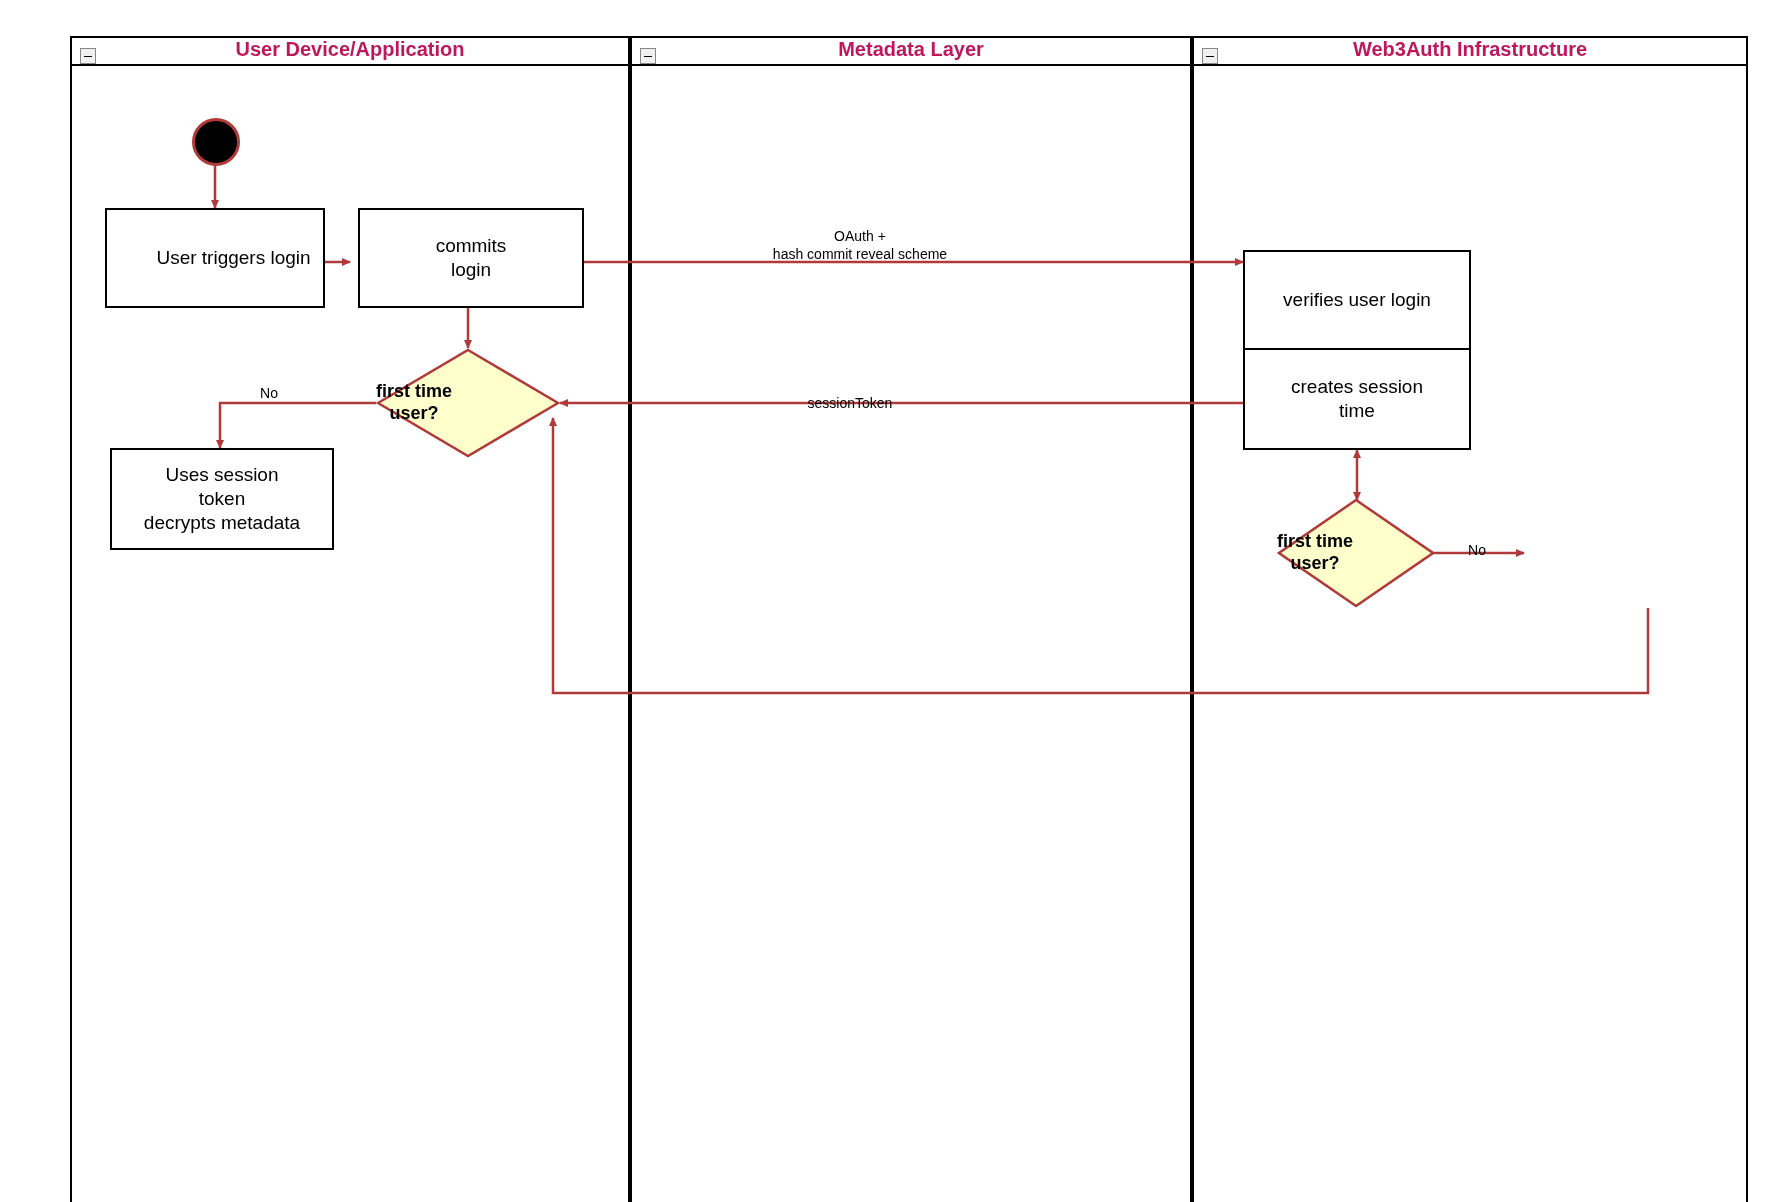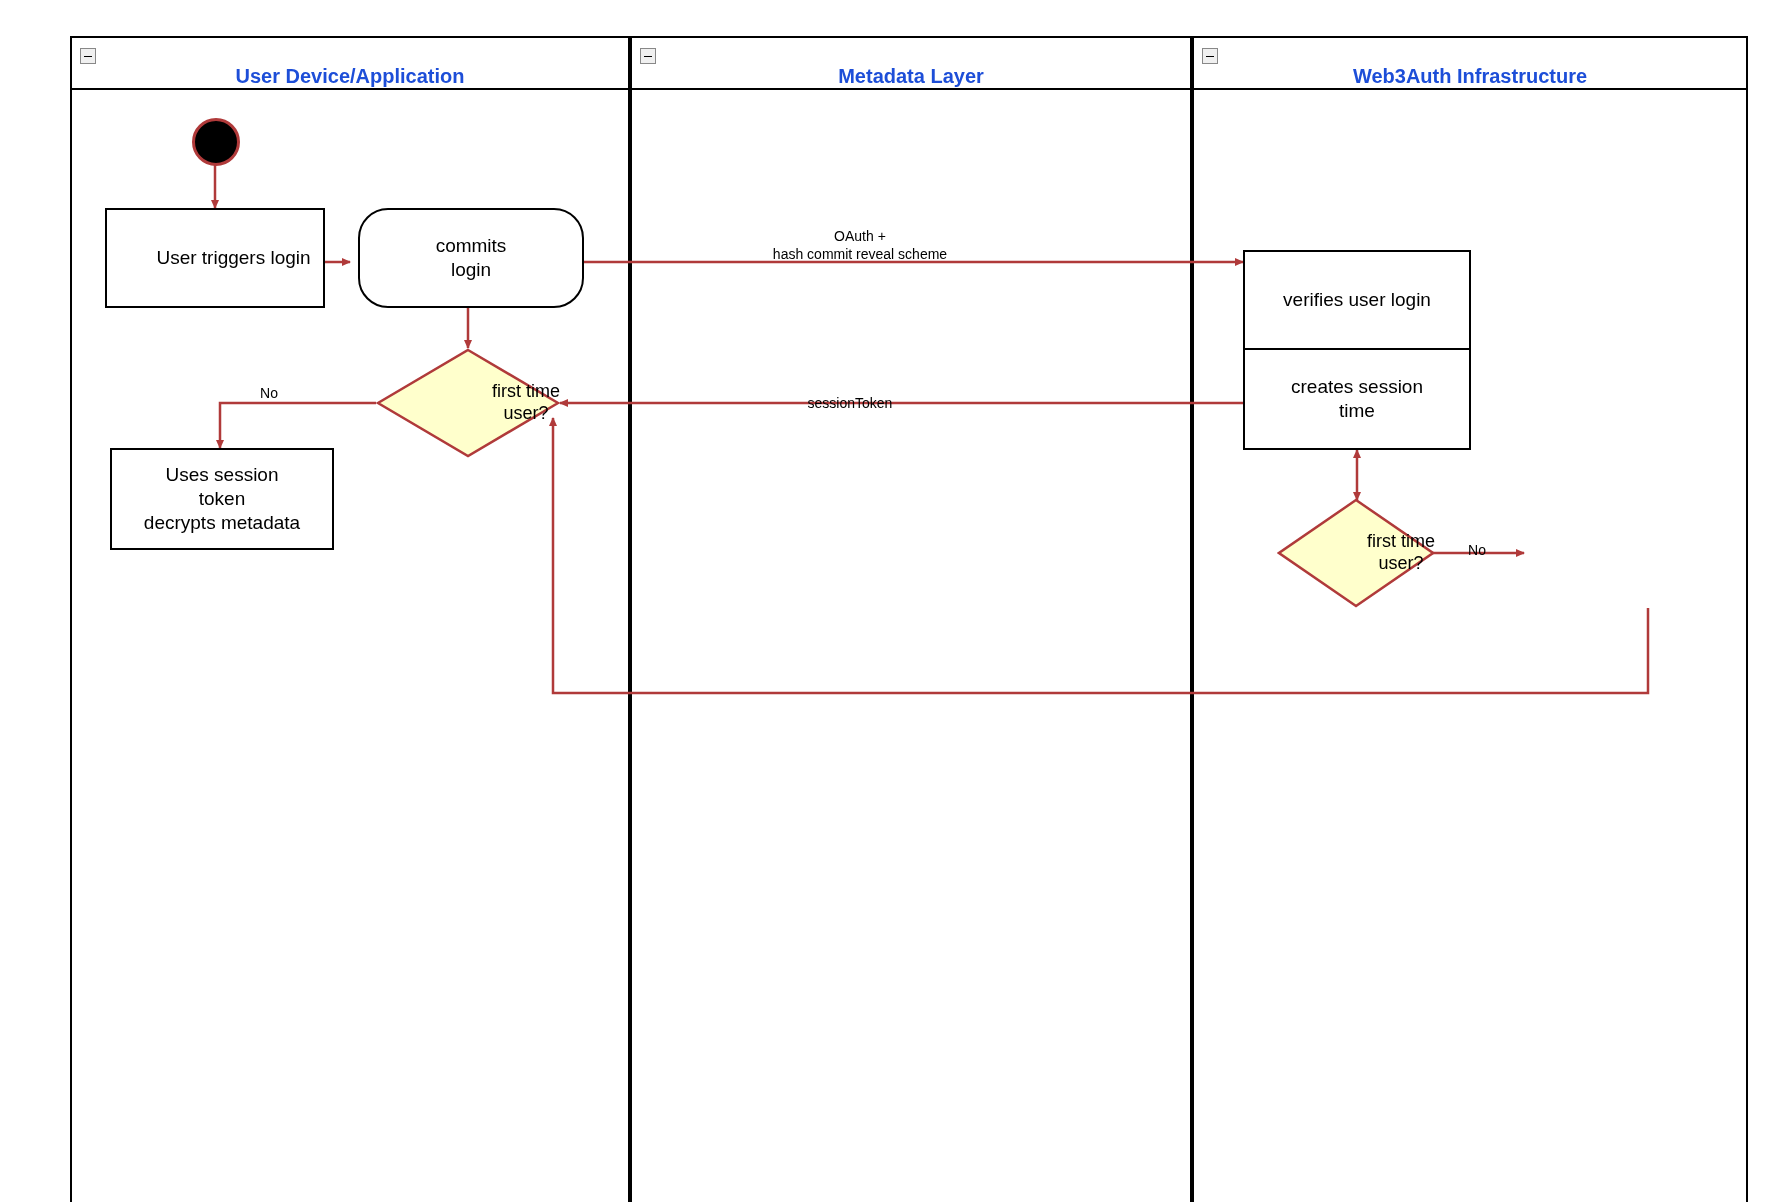--- a/index.html
+++ b/index.html
@@ -21,29 +21,29 @@
     position: absolute;
     box-sizing: border-box;
     border: 2px solid #000000;
     background: transparent;
   }
   .lane-header {
     position: absolute;
     left: 0;
     top: 0;
     right: 0;
-    height: 52px;
+    height: 28px;
     box-sizing: border-box;
     border-bottom: 2px solid #000000;
     display: flex;
-    align-items: flex-end;
+    align-items: flex-start;
     justify-content: center;
     font-weight: bold;
     font-size: 20px;
-    color: #1d4ed8;
+    color: #be185d;
     background: #ffffff;
   }
   .collapse-box {
     position: absolute;
     left: 8px;
     top: 10px;
     width: 16px;
     height: 16px;
     box-sizing: border-box;
     border: 1px solid #888888;
@@ -77,21 +77,22 @@
     position: absolute;
     border-radius: 50%;
     background: #000000;
     border: 3px solid #b03a3a;
     box-sizing: border-box;
   }
   .decision {
     position: absolute;
     display: flex;
     align-items: center;
-    justify-content: flex-end;
+    justify-content: flex-start;
+    font-weight: bold;
   }
   .decision svg {
     position: absolute;
     left: 0;
     top: 0;
   }
   .decision .dec-label {
     position: relative;
     z-index: 2;
     text-align: center;
@@ -180,21 +181,21 @@
       <path d="M1432,553 L1524,553" marker-end="url(#arrow)"></path>
 
       <path d="M1648,608 L1648,693 L553,693 L553,418" marker-end="url(#arrow)"></path>
     </g>
   </svg>
 
   <div class="start-node" style="left:192px; top:118px; width:48px; height:48px;"></div>
 
   <div class="node" style="left:105px; top:208px; width:220px; height:100px;padding-left:45px;">User triggers login</div>
 
-  <div class="node" style="left:358px; top:208px; width:226px; height:100px;border-radius:30px;">commits
+  <div class="node" style="left:358px; top:208px; width:226px; height:100px;">commits
 login</div>
 
   <div class="decision" style="left:376px; top:348px; width:184px; height:110px;">
     <svg width="184" height="110" viewBox="0 0 184 110">
       <polygon points="92,2 182,55 92,108 2,55" fill="#ffffcc" stroke="#b03a3a" stroke-width="2.5"></polygon>
     </svg>
     <div class="dec-label">first time
 user?</div>
   </div>
 

